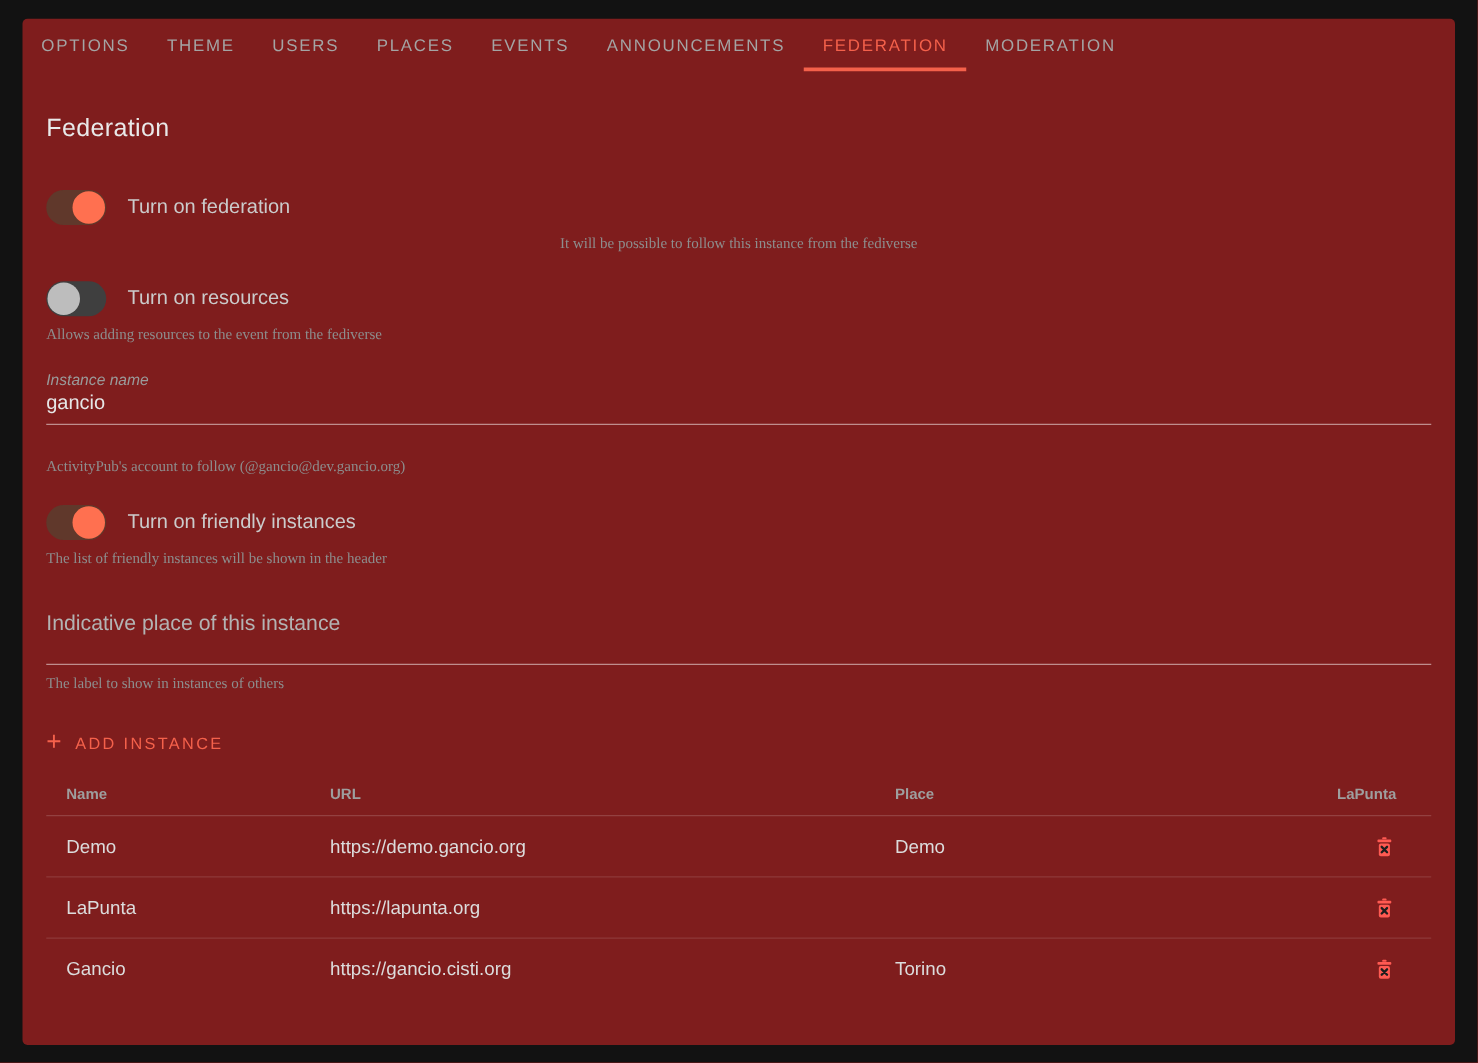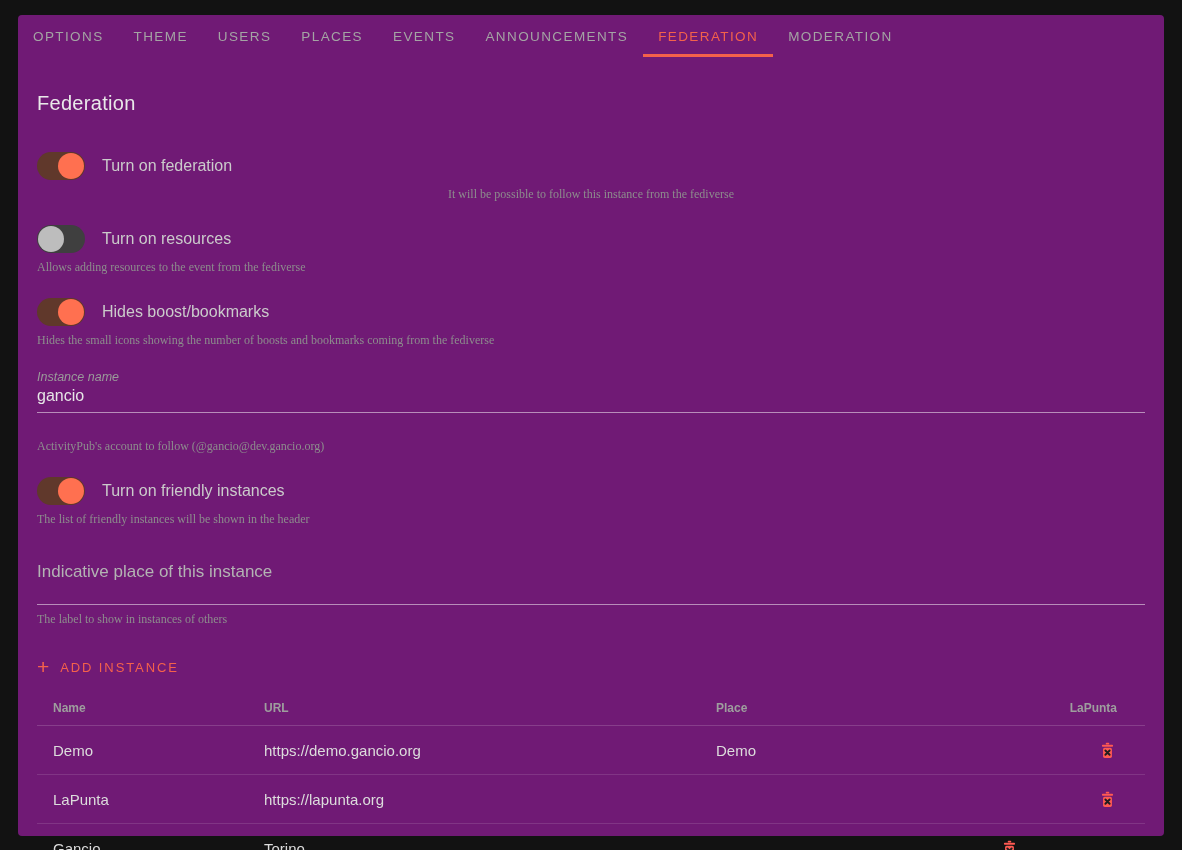--- a/index.html
+++ b/index.html
@@ -7,21 +7,21 @@
   body {
     background: #121212;
     font-family: "Liberation Sans", sans-serif;
     position: relative;
     overflow: hidden;
   }
   .card {
     position: absolute;
     left: 18px; top: 15px;
     width: 1146px; height: 821px;
-    background: #701a75;
+    background: #7f1d1d;
     border-radius: 4px;
   }
   
   .tabs {
     display: flex;
     height: 42px;
     align-items: stretch;
     padding-left: 0;
   }
   .tab {
@@ -195,29 +195,20 @@
     <div class="switch-block">
       <div class="switch-row">
         <div class="switch off">
           <div class="thumb"></div>
         </div>
         <span class="switch-label">Turn on resources</span>
       </div>
       <div class="hint">Allows adding resources to the event from the fediverse</div>
     </div>
 
-    <div class="switch-block">
-      <div class="switch-row">
-        <div class="switch on">
-          <div class="thumb"></div>
-        </div>
-        <span class="switch-label">Hides boost/bookmarks</span>
-      </div>
-      <div class="hint">Hides the small icons showing the number of boosts and bookmarks coming from the fediverse</div>
-    </div>
 
     <div class="field">
       <div class="mini-label">Instance name</div>
       <input type="text" value="gancio" style="">
       <div class="hint" style="margin-top:26px">ActivityPub's account to follow (@gancio@dev.gancio.org)</div>
     </div>
 
     <div class="switch-block">
       <div class="switch-row">
         <div class="switch on">
@@ -283,20 +274,21 @@
                   <rect x="6.4" y="8.6" width="11.2" height="12.8" rx="2" fill="currentColor"></rect>
                   <path d="M9.3 12 L14.7 17.4 M14.7 12 L9.3 17.4" stroke="#1e1e1e" stroke-width="2.4" stroke-linecap="round"></path>
                 </svg>
               </span>
             </button>
           </div>
         </div>
 
         <div class="trow">
           <div class="td">Gancio</div>
+          <div class="td">https://gancio.cisti.org</div>
           <div class="td">Torino</div>
           <div class="td actions">
             <button class="trash">
               <span>
                 <svg viewBox="0 0 24 24" width="19" height="19">
                   <rect x="9.8" y="2.2" width="4.4" height="2.2" rx="0.9" fill="currentColor"></rect>
                   <rect x="5" y="4.6" width="14" height="2.7" rx="1" fill="currentColor"></rect>
                   <rect x="6.4" y="8.6" width="11.2" height="12.8" rx="2" fill="currentColor"></rect>
                   <path d="M9.3 12 L14.7 17.4 M14.7 12 L9.3 17.4" stroke="#1e1e1e" stroke-width="2.4" stroke-linecap="round"></path>
                 </svg>

